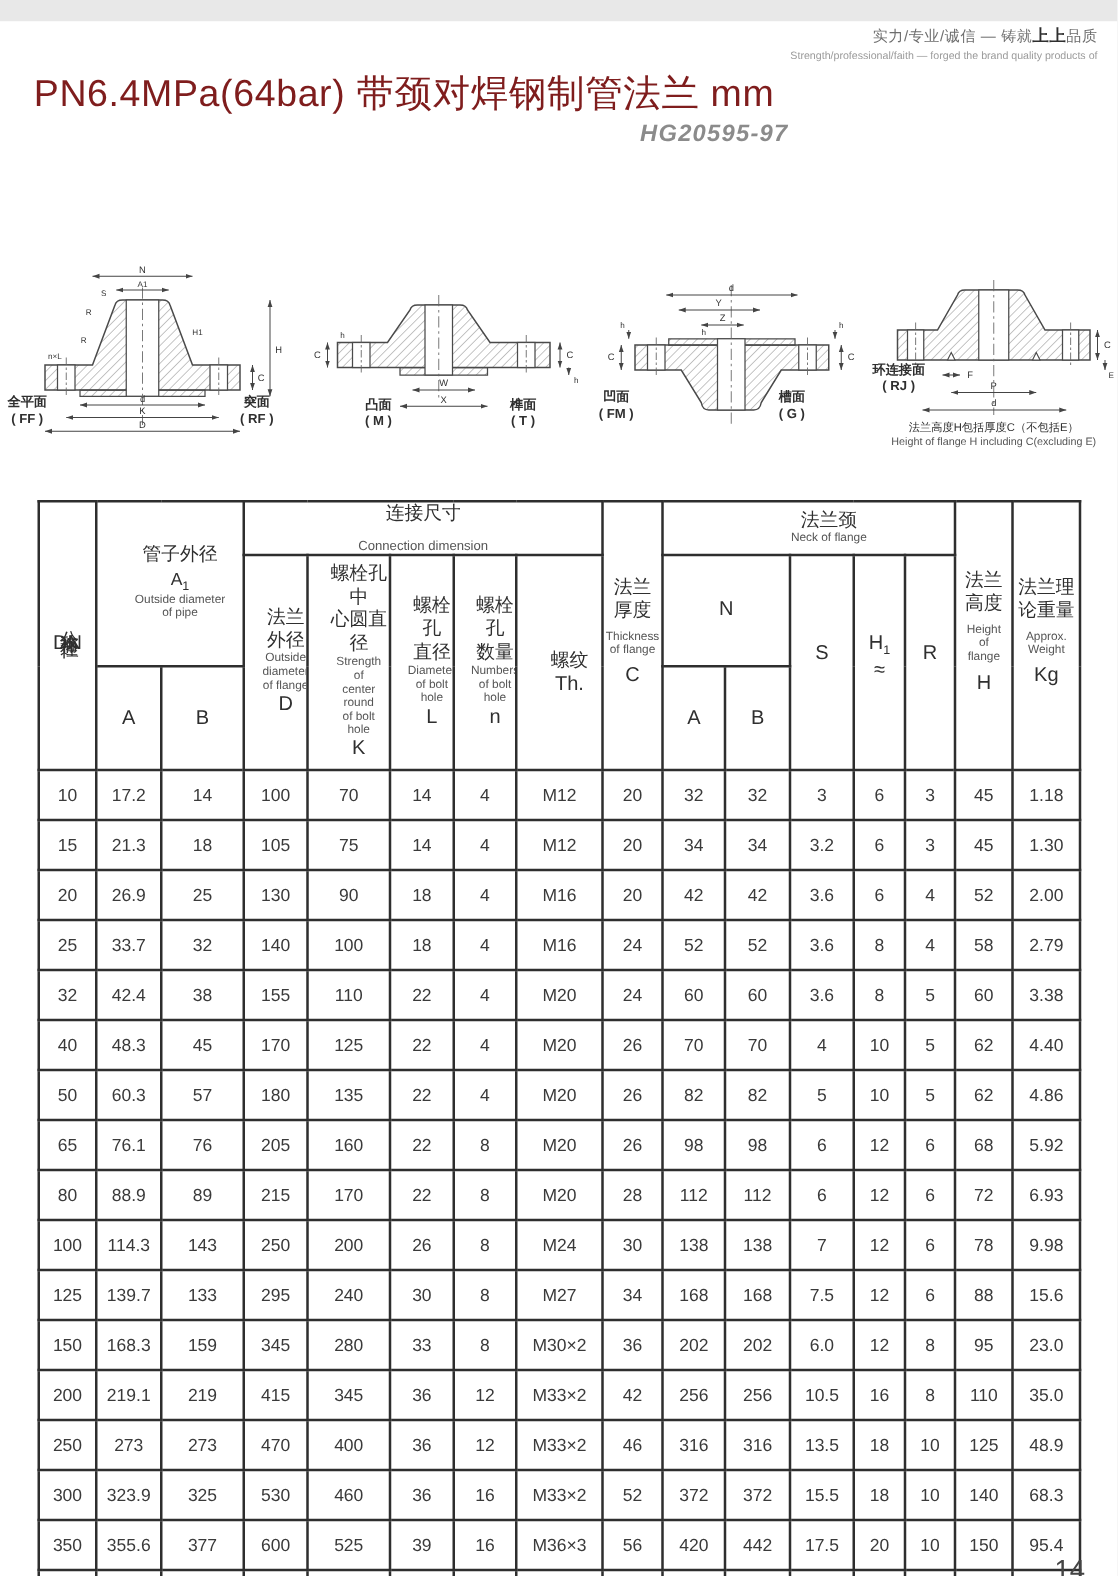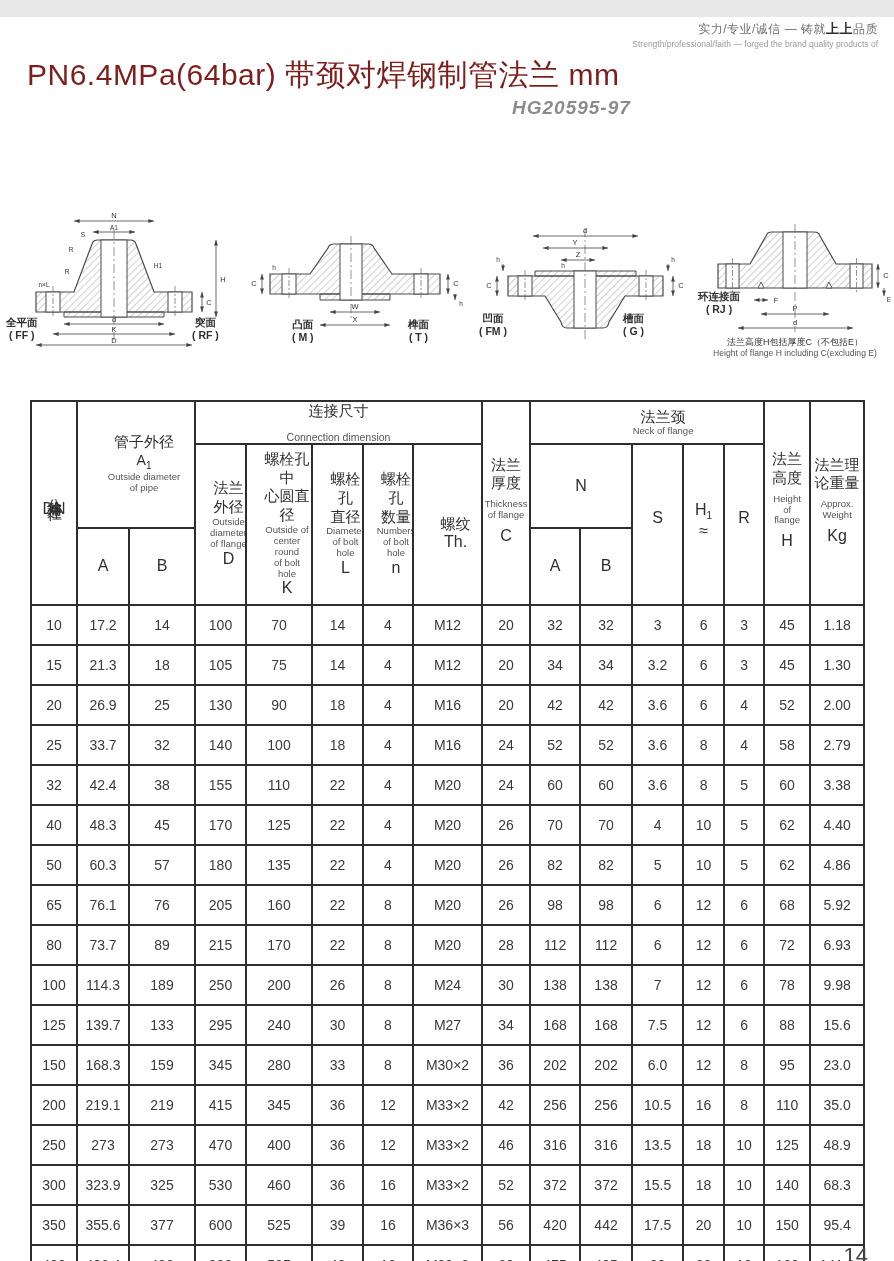--- a/index.html
+++ b/index.html
@@ -321,21 +321,21 @@
             <div class="en">Outside
 diameter
 of flange</div>
             <div class="sym">D</div>
           </div>
         </th>
         <th rowspan="2">
           <div class="hcell">
             <div class="cn">螺栓孔中
 心圆直径</div>
-            <div class="en">Outside of
+            <div class="en">Strength of
 center round
 of bolt hole</div>
             <div class="sym">K</div>
           </div>
         </th>
         <th rowspan="2">
           <div class="hcell">
             <div class="cn">螺栓孔
 直径</div>
             <div class="en">Diameter
@@ -535,40 +535,40 @@
           <td>98</td>
           <td>98</td>
           <td>6</td>
           <td>12</td>
           <td>6</td>
           <td>68</td>
           <td>5.92</td>
         </tr>
         <tr>
           <td>80</td>
-          <td>73.7</td>
+          <td>88.9</td>
           <td>89</td>
           <td>215</td>
           <td>170</td>
           <td>22</td>
           <td>8</td>
           <td>M20</td>
           <td>28</td>
           <td>112</td>
           <td>112</td>
           <td>6</td>
           <td>12</td>
           <td>6</td>
           <td>72</td>
           <td>6.93</td>
         </tr>
         <tr>
           <td>100</td>
           <td>114.3</td>
-          <td>189</td>
+          <td>143</td>
           <td>250</td>
           <td>200</td>
           <td>26</td>
           <td>8</td>
           <td>M24</td>
           <td>30</td>
           <td>138</td>
           <td>138</td>
           <td>7</td>
           <td>12</td>

